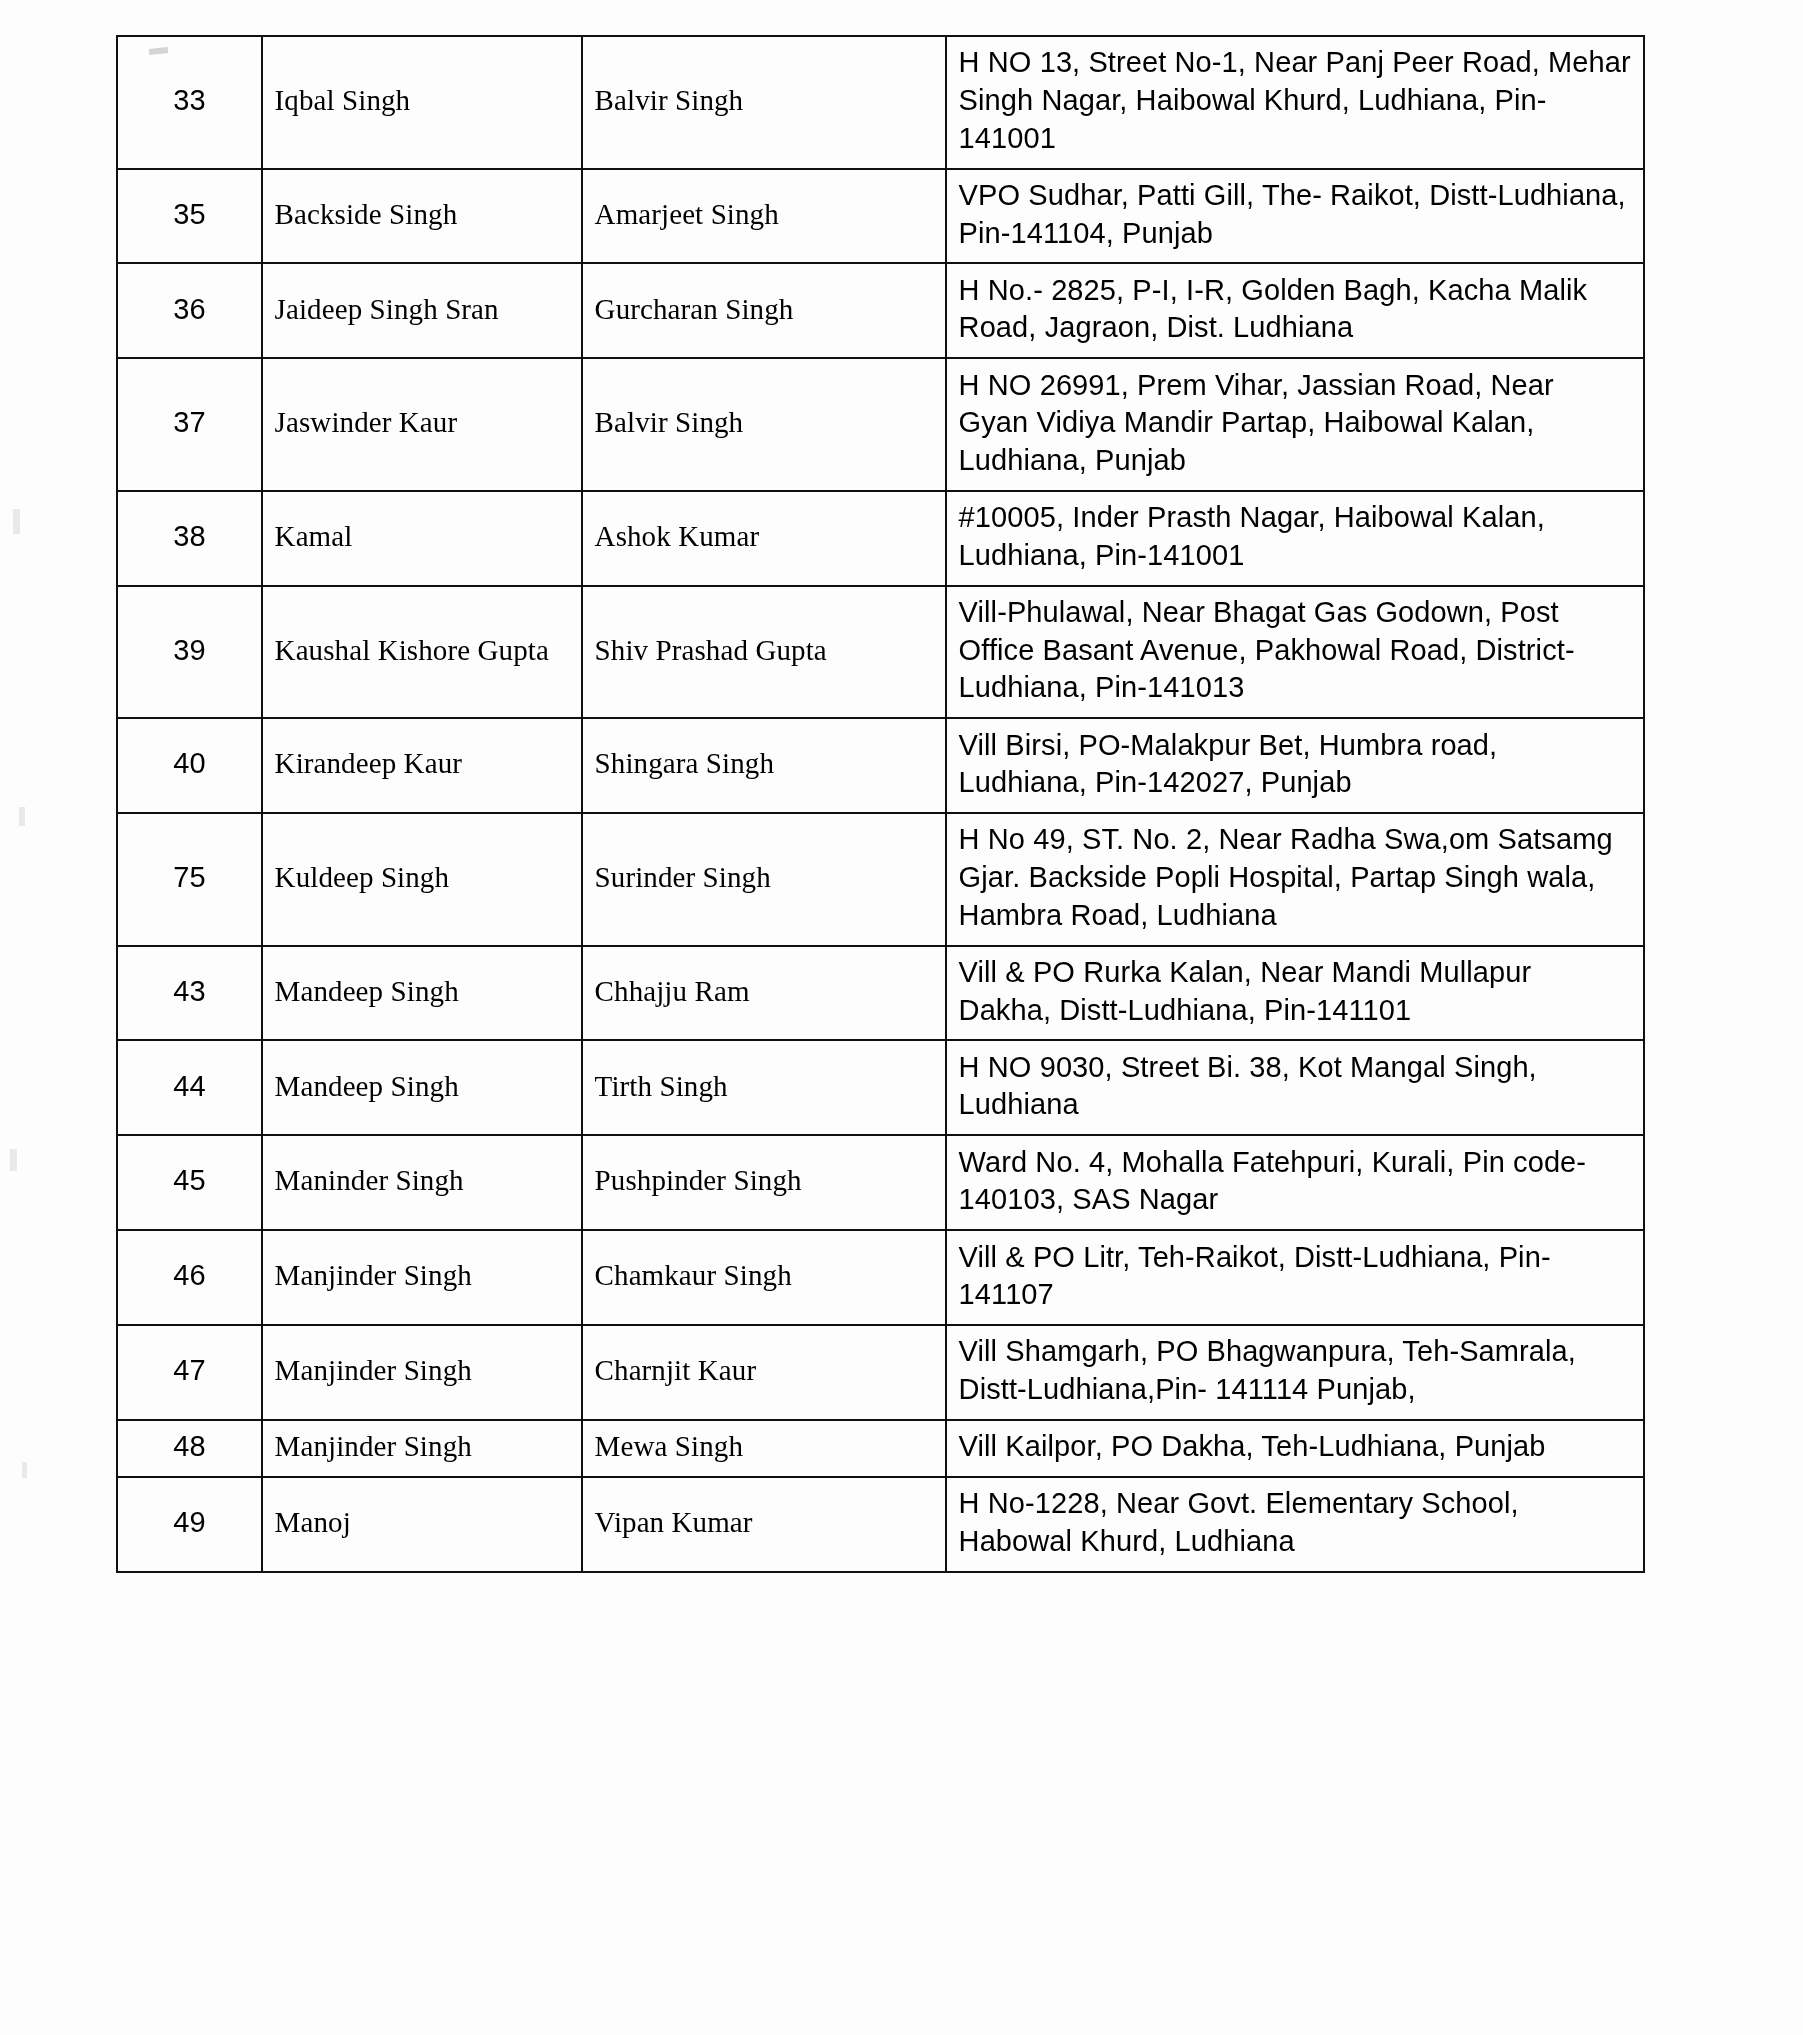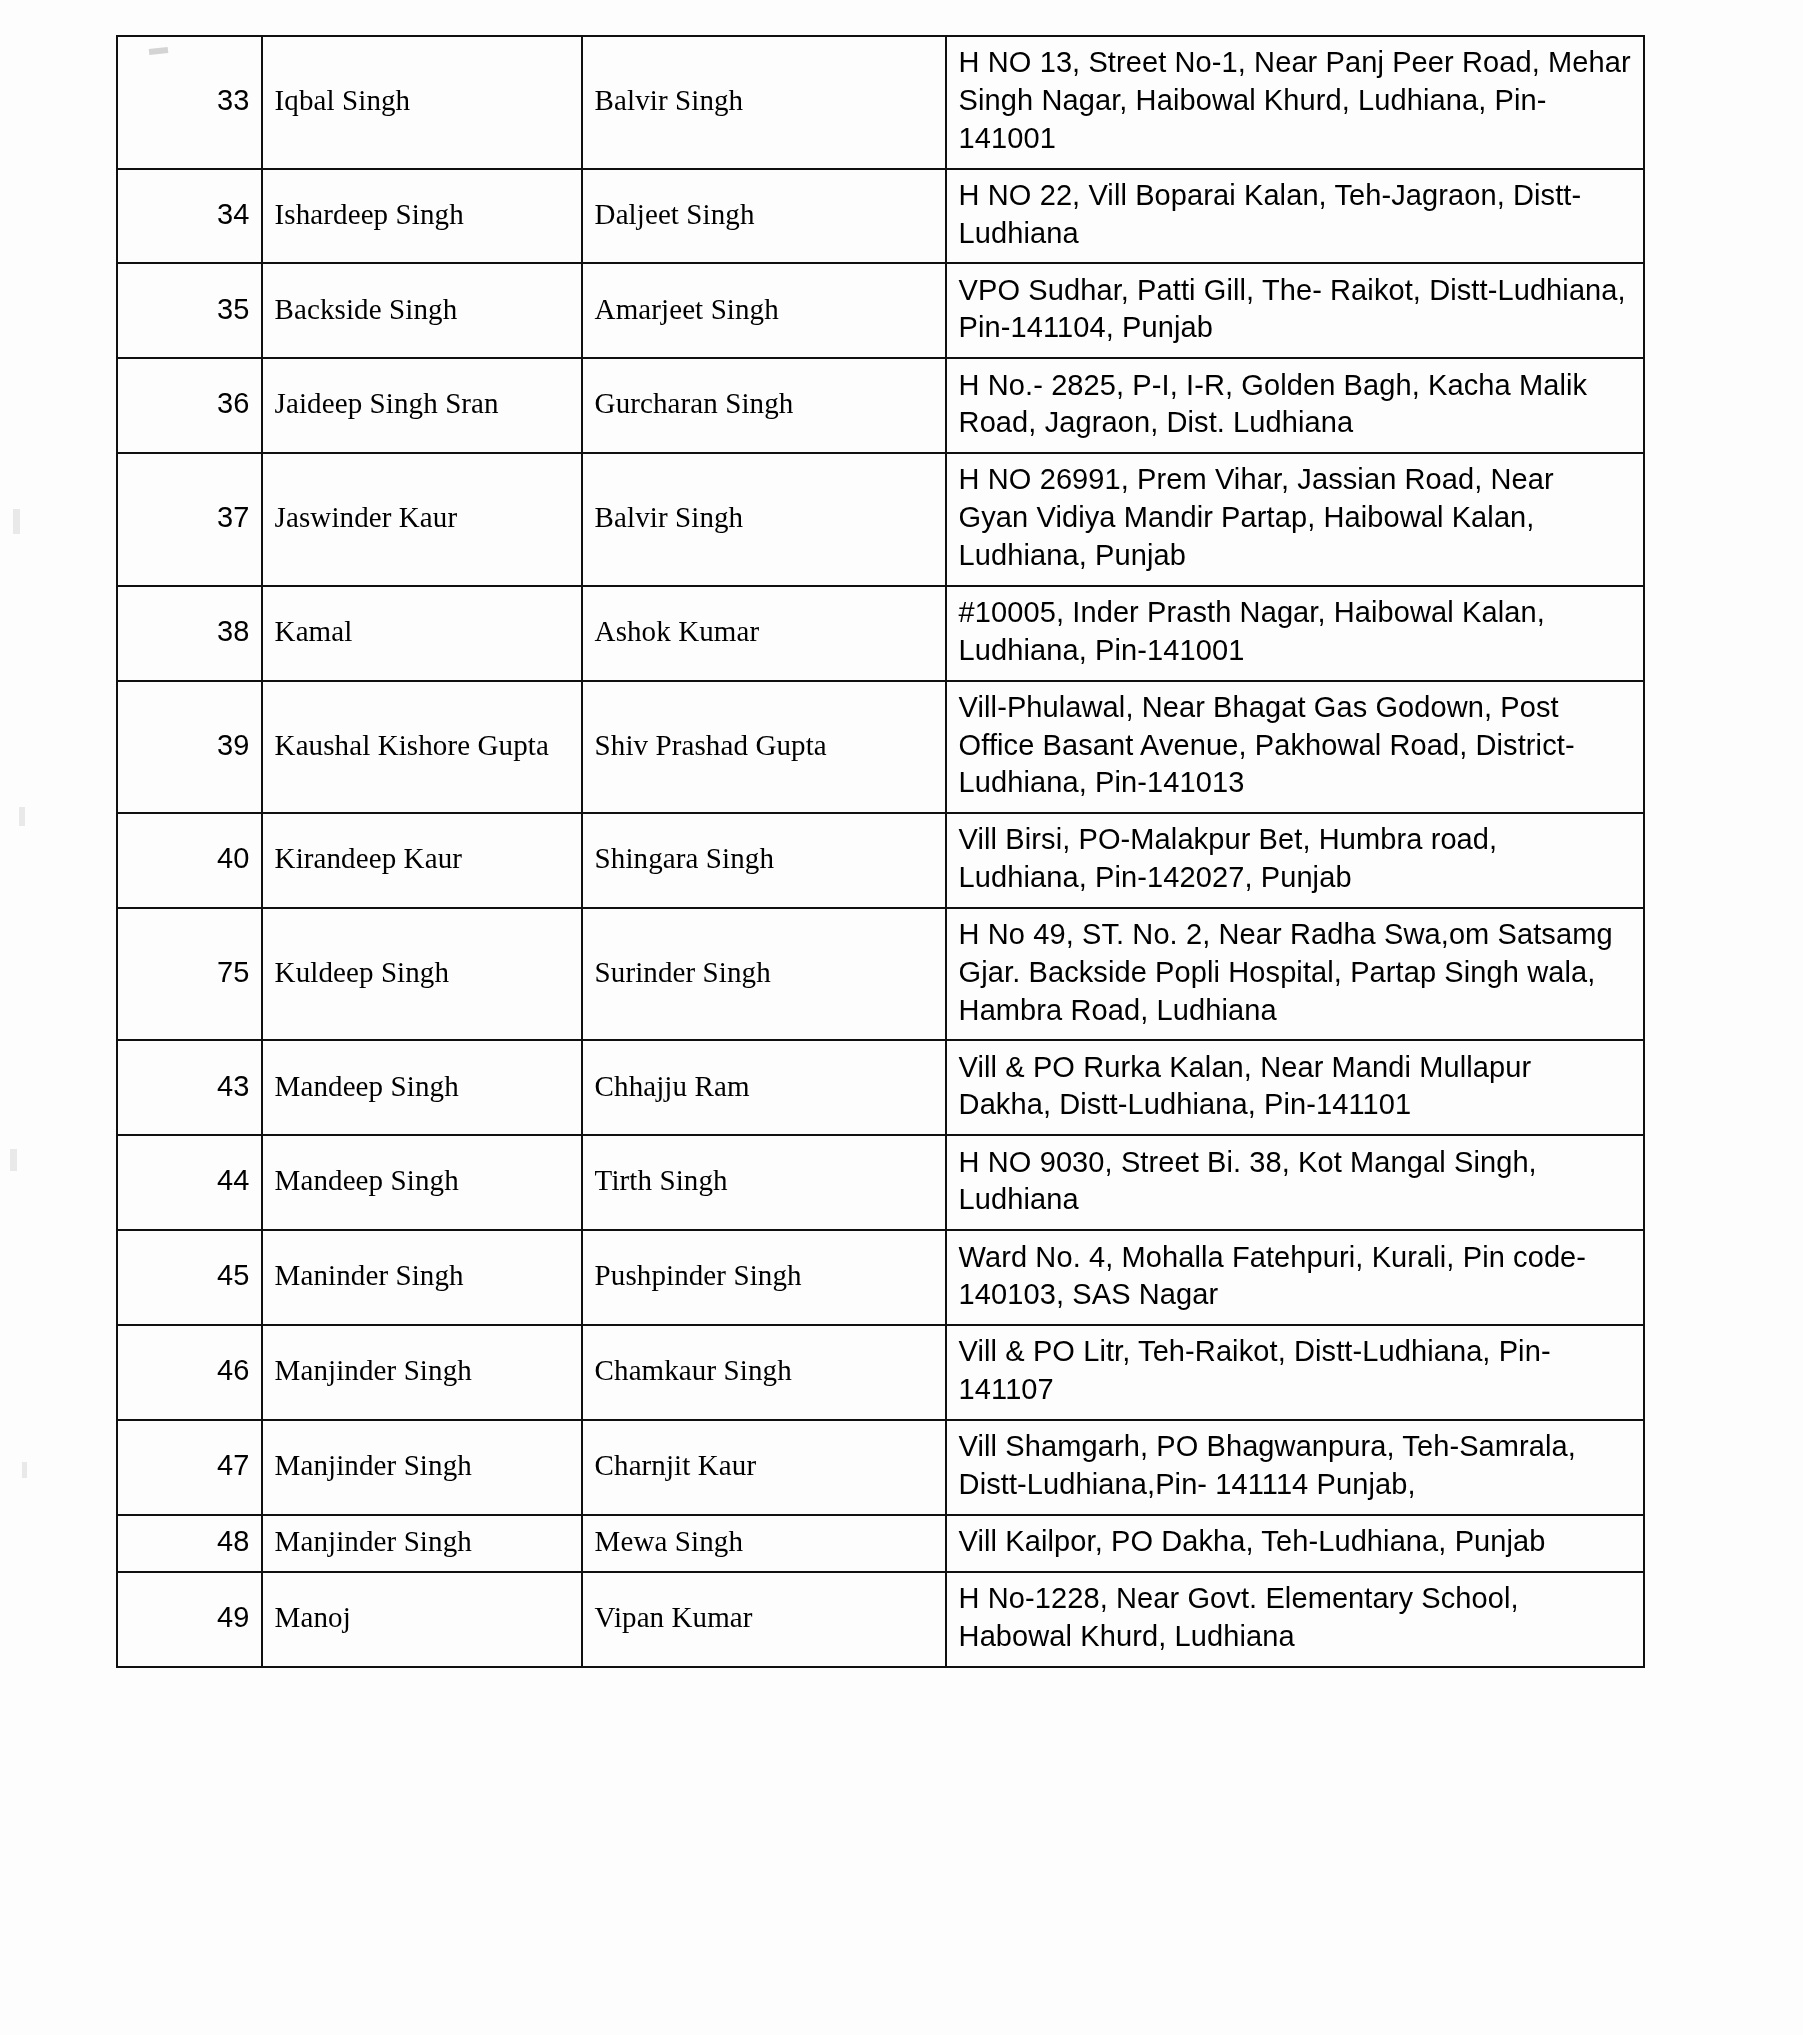--- a/index.html
+++ b/index.html
@@ -42,21 +42,21 @@
   table.data-table td {
     border: 2.2px solid #101010;
     padding: 7.3px 11.6px 10.2px 11.6px;
     font-size: 29px;
     line-height: 1.30;
     vertical-align: middle;
     letter-spacing: 0.1px;
     word-wrap: break-word;
   }
   td.sr {
-    text-align: right;
+    text-align: center;
     vertical-align: middle;
   }
   td.name, td.father {
     vertical-align: middle;
     font-family: Liberation Serif, serif;
   }
   td.addr {
     vertical-align: middle;
     padding-left: 13px;
     padding-right: 7.3px;
@@ -103,26 +103,20 @@
       </colgroup>
       <tbody>
 
         <tr>
           <td class="sr">33</td>
           <td class="name">Iqbal Singh</td>
           <td class="father">Balvir Singh</td>
           <td class="addr">H NO 13, Street No-1, Near Panj Peer Road, Mehar Singh Nagar, Haibowal Khurd, Ludhiana, Pin-141001</td>
         </tr>
 
-        <tr>
-          <td class="sr">34</td>
-          <td class="name">Ishardeep Singh</td>
-          <td class="father">Daljeet Singh</td>
-          <td class="addr">H NO 22, Vill Boparai Kalan, Teh-Jagraon, Distt-Ludhiana</td>
-        </tr>
 
         <tr>
           <td class="sr">35</td>
           <td class="name">Backside Singh</td>
           <td class="father">Amarjeet Singh</td>
           <td class="addr">VPO Sudhar, Patti Gill, The- Raikot, Distt-Ludhiana, Pin-141104, Punjab</td>
         </tr>
 
         <tr>
           <td class="sr">36</td>

